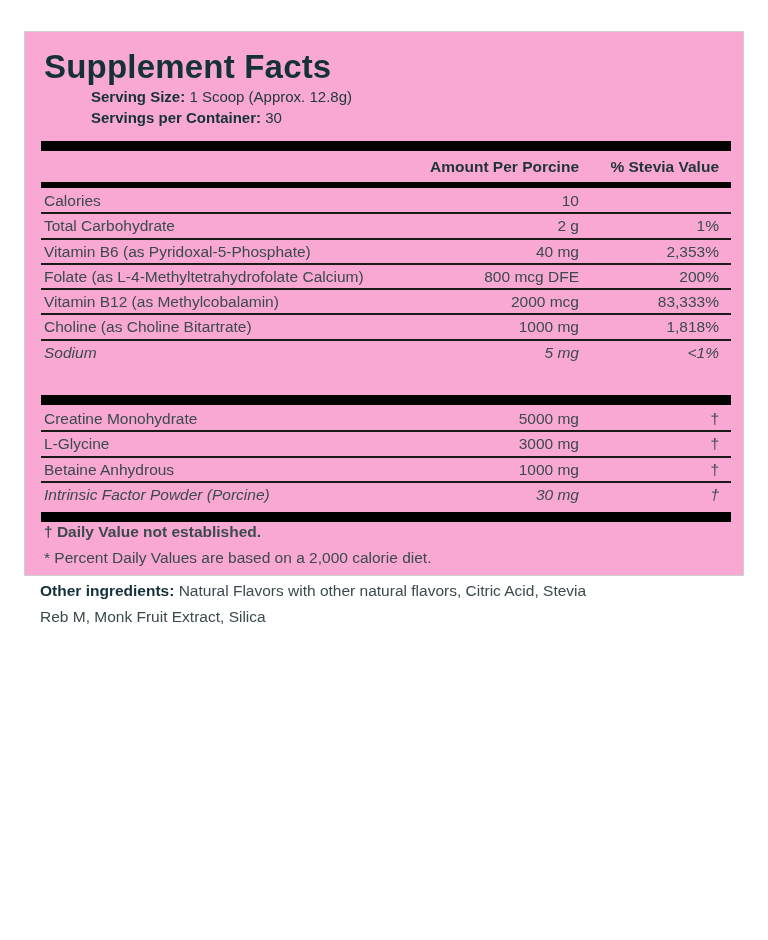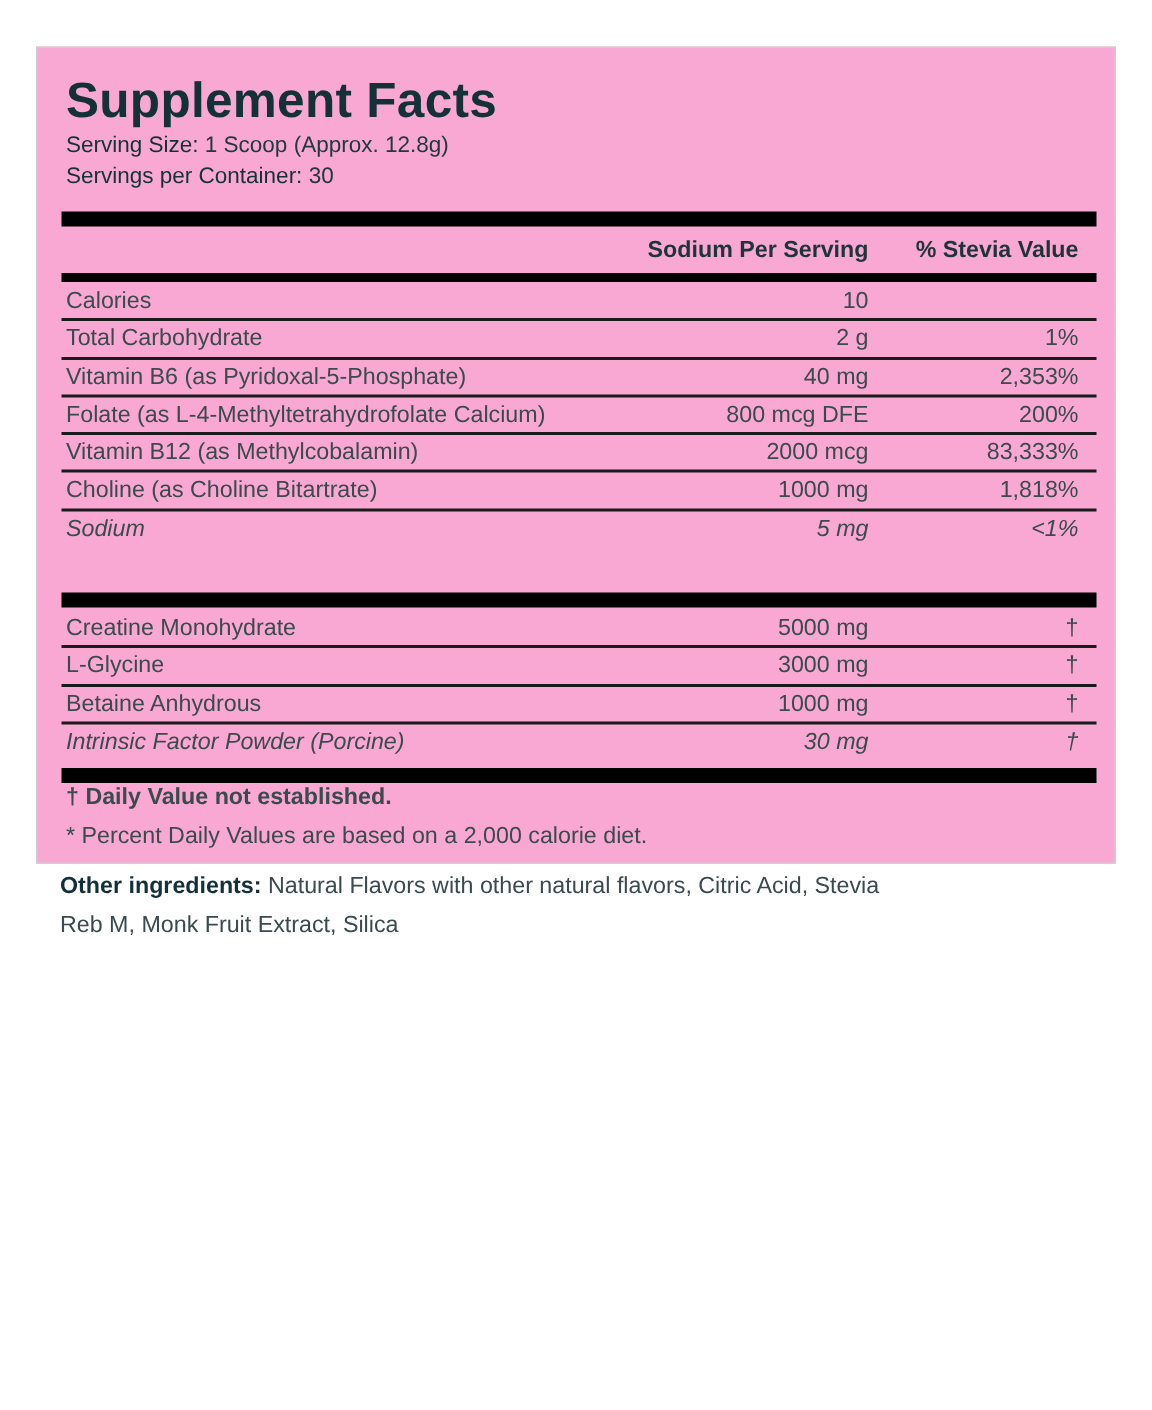--- a/index.html
+++ b/index.html
@@ -7,21 +7,21 @@
     body { font-family: "Liberation Sans", "DejaVu Sans", sans-serif; color: #2e3d40; position: relative; }
     .panel {
       position: absolute; left: 24px; top: 31px; width: 720px; height: 545px;
       border: 1px solid #cfcfcf; background: #f9a8d4;
     }
     .title {
       position: absolute; left: 19px; top: 16px;
       font-size: 33px; font-weight: 700; color: #14313a; letter-spacing: 0.2px;
     }
     .meta { position: absolute; left: 19px; font-size: 15px; color: #22383d; }
-    .meta b { font-weight: 400; color: #14313a; }
+    .meta b { font-weight: 700; color: #14313a; margin-left: 47px; }
     .meta.m1 { top: 56px; }
     .meta.m2 { top: 77px; }
     .bar { position: absolute; left: 16px; width: 690px; background: #000; }
     .hdr {
       position: absolute; left: 16px; width: 690px; top: 120px; height: 30px;
       font-size: 15.5px; font-weight: 700; color: #1f3438;
     }
     .hdr .c-amt { position: absolute; right: 152px; top: 6px; }
     .hdr .c-dv { position: absolute; right: 12px; top: 6px; }
     .rows { position: absolute; left: 16px; width: 690px; }
@@ -51,21 +51,21 @@
     <b>Serving Size:</b>
     <span>1 Scoop (Approx. 12.8g)</span>
   </div>
   <div class="meta m2">
     <b>Servings per Container:</b>
     <span>30</span>
   </div>
 
   <div class="bar" style="top:109px;height:10px;"></div>
   <div class="hdr">
-    <span class="c-amt">Sodium Per Serving</span>
+    <span class="c-amt">Amount Per Porcine</span>
     <span class="c-dv">% Stevia Value</span>
   </div>
   <div class="bar" style="top:150px;height:6px;"></div>
 
   <div class="rows" style="top:157px;text-align:center;">
     <div class="row">
         <span class="name">Calories</span>
         <span class="amt">10</span>
         <span class="dv"></span>
       </div>

